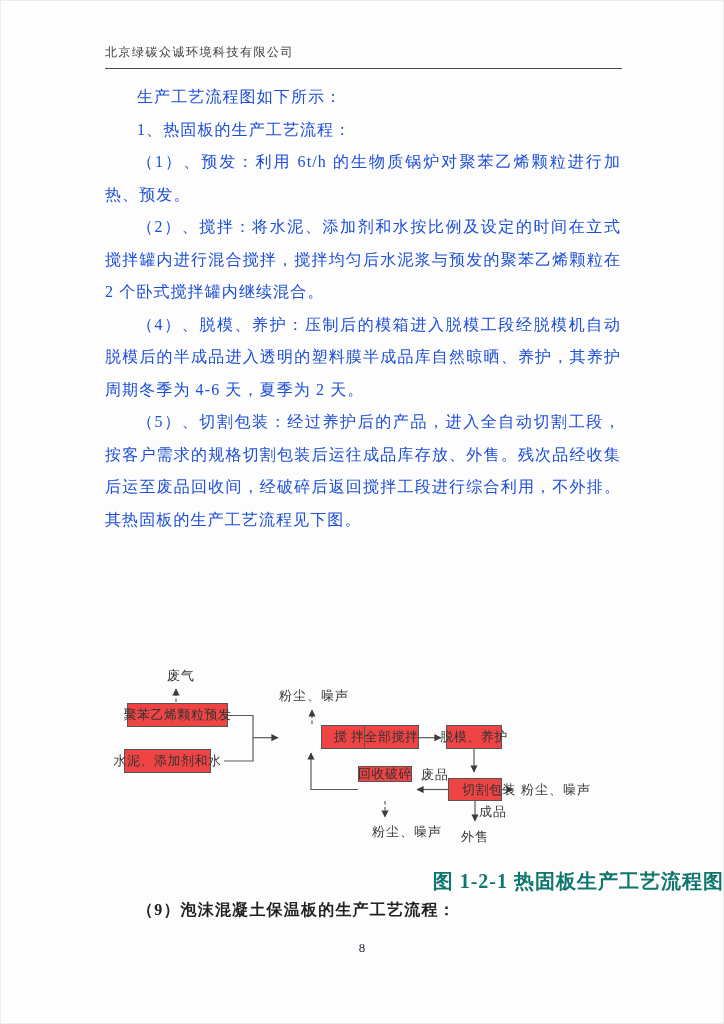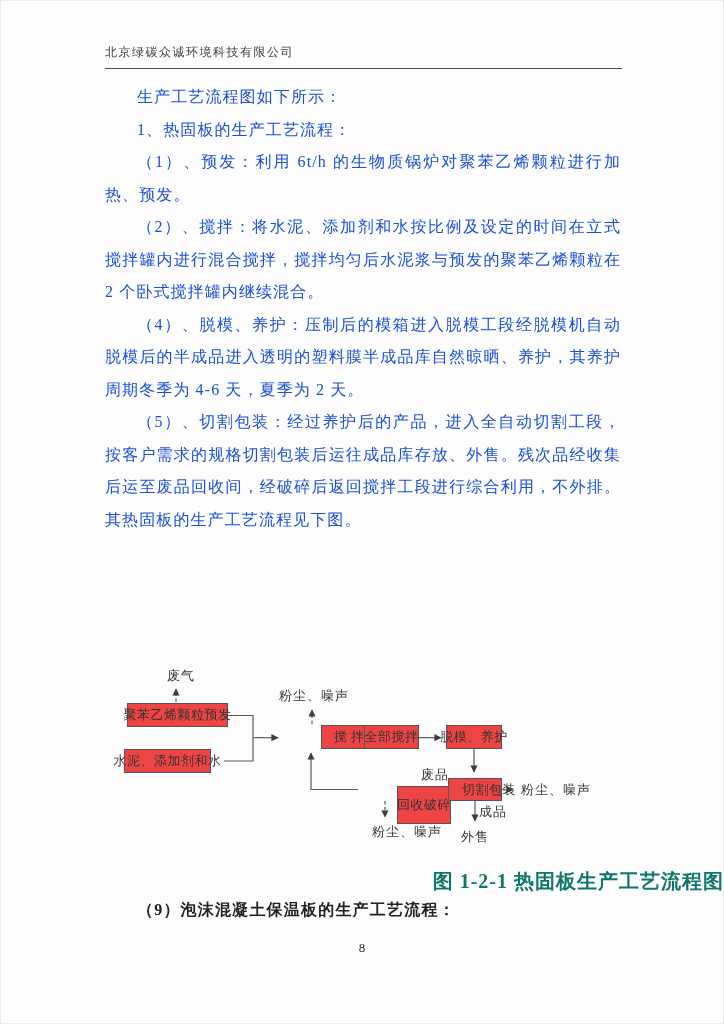--- a/index.html
+++ b/index.html
@@ -147,21 +147,21 @@
 
         <path d="M385,161 L385,177" marker-end="url(#ah)"></path>
       </g>
     </svg>
 
     <div class="fbox" style="left:127px; top:63px; width:101px; height:24px;">聚苯乙烯颗粒预发</div>
     <div class="fbox" style="left:124px; top:109px; width:87px; height:24px;">水泥、添加剂和水</div>
     <div class="fbox" style="left:285px; top:85px; width:56px; height:24px;margin-left:36px;">搅 拌</div>
     <div class="fbox" style="left:364px; top:85px; width:55px; height:24px;">全部搅拌</div>
     <div class="fbox" style="left:446px; top:85px; width:56px; height:24px;">脱模、养护</div>
-    <div class="fbox" style="left:358px; top:146px; width:54px; height:38px;margin-left:39px;">回收破碎</div>
+    <div class="fbox" style="left:358px; top:126px; width:54px; height:16px;">回收破碎</div>
     <div class="fbox" style="left:448px; top:138px; width:54px; height:23px;padding-left:28px;">切割包装</div>
 
     <div class="flabel" style="left:167px; top:27px;">废气</div>
     <div class="flabel" style="left:279px; top:47px;">粉尘、噪声</div>
     <div class="flabel" style="left:521px; top:141px;">粉尘、噪声</div>
     <div class="flabel" style="left:372px; top:183px;">粉尘、噪声</div>
     <div class="flabel" style="left:421px; top:126px;">废品</div>
     <div class="flabel" style="left:479px; top:163px;">成品</div>
     <div class="flabel" style="left:461px; top:188px;">外售</div>
   </div>

